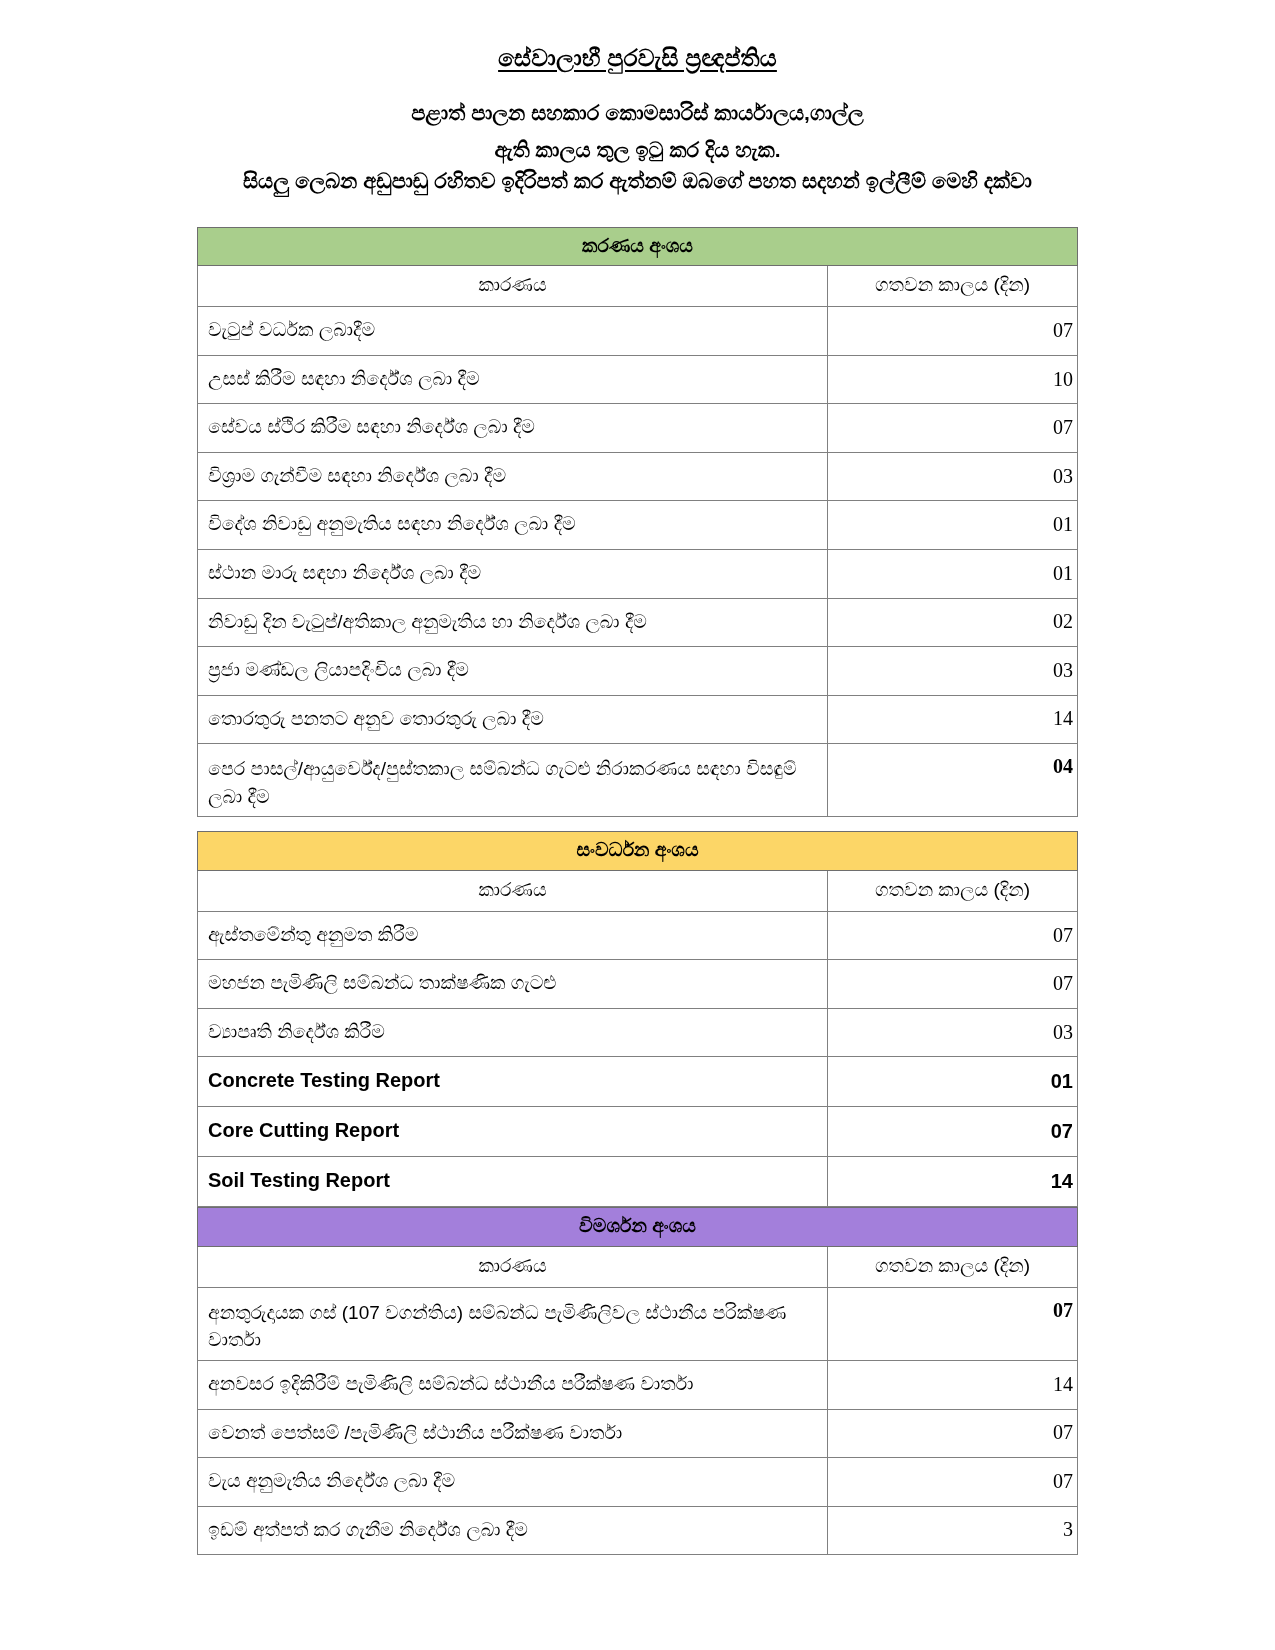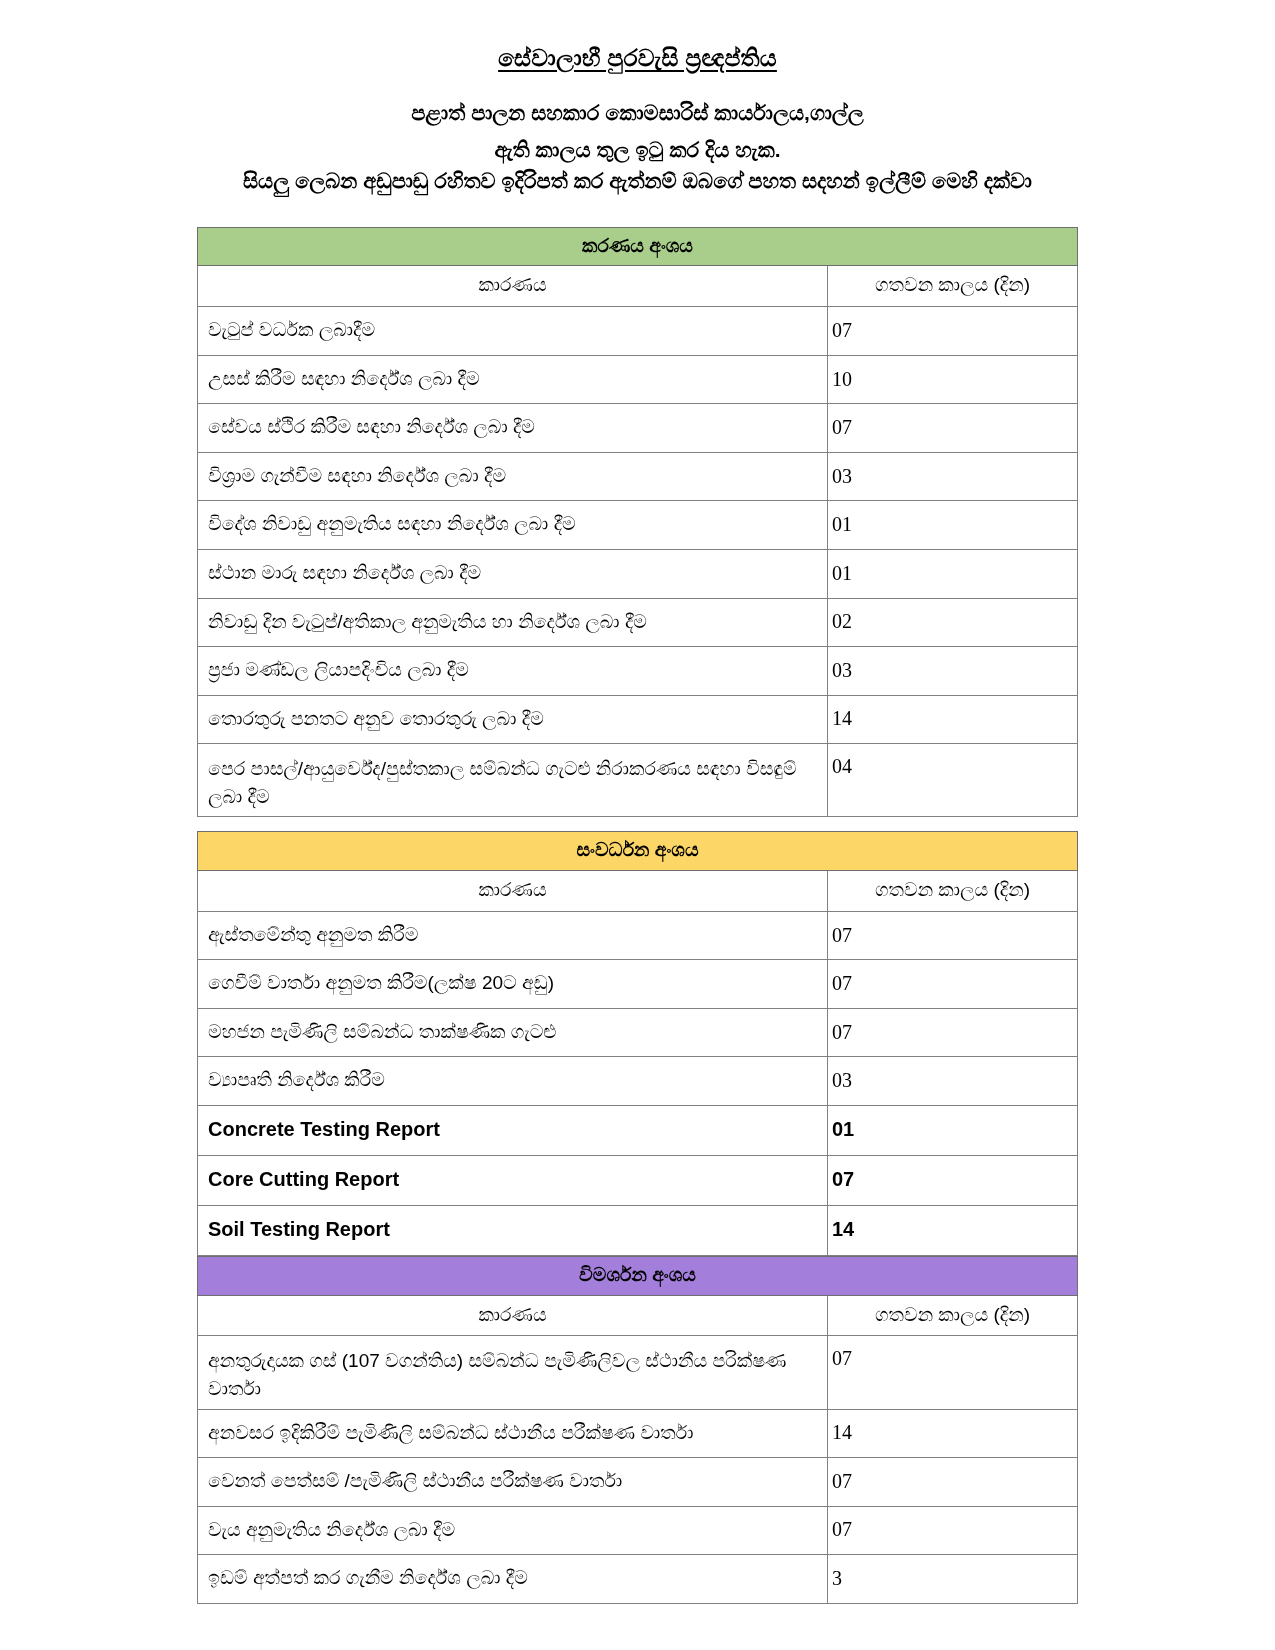--- a/index.html
+++ b/index.html
@@ -92,41 +92,42 @@
     line-height: 1.25;
   }
 
   tr.data-row td.reason {
     text-align: left;
     font-size: 19px;
     padding: 9px 10px 11px 10px;
     line-height: 1.45;
   }
   tr.data-row td.days {
-    text-align: left;
+    text-align: right;
     font-size: 20px;
     padding: 7px 4px 9px 4px;
     font-family: "Liberation Serif", "DejaVu Serif", serif;
     line-height: 1.3;
   }
   tr.data-row.bold td.reason {
     font-weight: 700;
     font-size: 20px;
   }
   tr.data-row.bold td.days {
     font-weight: 700;
     font-family: "Liberation Sans", "DejaVu Sans", sans-serif;
   }
   tr.data-row.tall td.reason {
     padding-top: 11px;
     padding-bottom: 6px;
   }
   tr.data-row td.days.top-align {
     vertical-align: top;
     padding-top: 9px;
+    font-weight: bold;
   }
 </style>
 </head>
 <body>
 
 <div class="page">
 
   <div class="doc-title">සේවාලාභී පුරවැසි ප්‍රඥප්තිය</div>
 
   <div class="office-line">පළාත් පාලන සහකාර කොමසාරිස් කාර්යාලය,ගාල්ල</div>
@@ -203,24 +204,20 @@
       </tr>
       <tr class="col-head">
         <td>කාරණය</td>
         <td>ගතවන කාලය (දින)</td>
       </tr>
       <tr class="data-row">
         <td class="reason">ඇස්තමේන්තු අනුමත කිරීම</td>
         <td class="days">07</td>
       </tr>
       <tr class="data-row">
-        <td class="reason">ගෙවීම් වාර්තා අනුමත කිරීම(ලක්ෂ 20ට අඩු)</td>
-        <td class="days">07</td>
-      </tr>
-      <tr class="data-row">
         <td class="reason">මහජන පැමිණිලි සම්බන්ධ තාක්ෂණික ගැටළු</td>
         <td class="days">07</td>
       </tr>
       <tr class="data-row">
         <td class="reason">ව්‍යාපෘති නිර්දේශ කිරීම</td>
         <td class="days">03</td>
       </tr>
       <tr class="data-row bold">
         <td class="reason">Concrete Testing Report</td>
         <td class="days">01</td>

